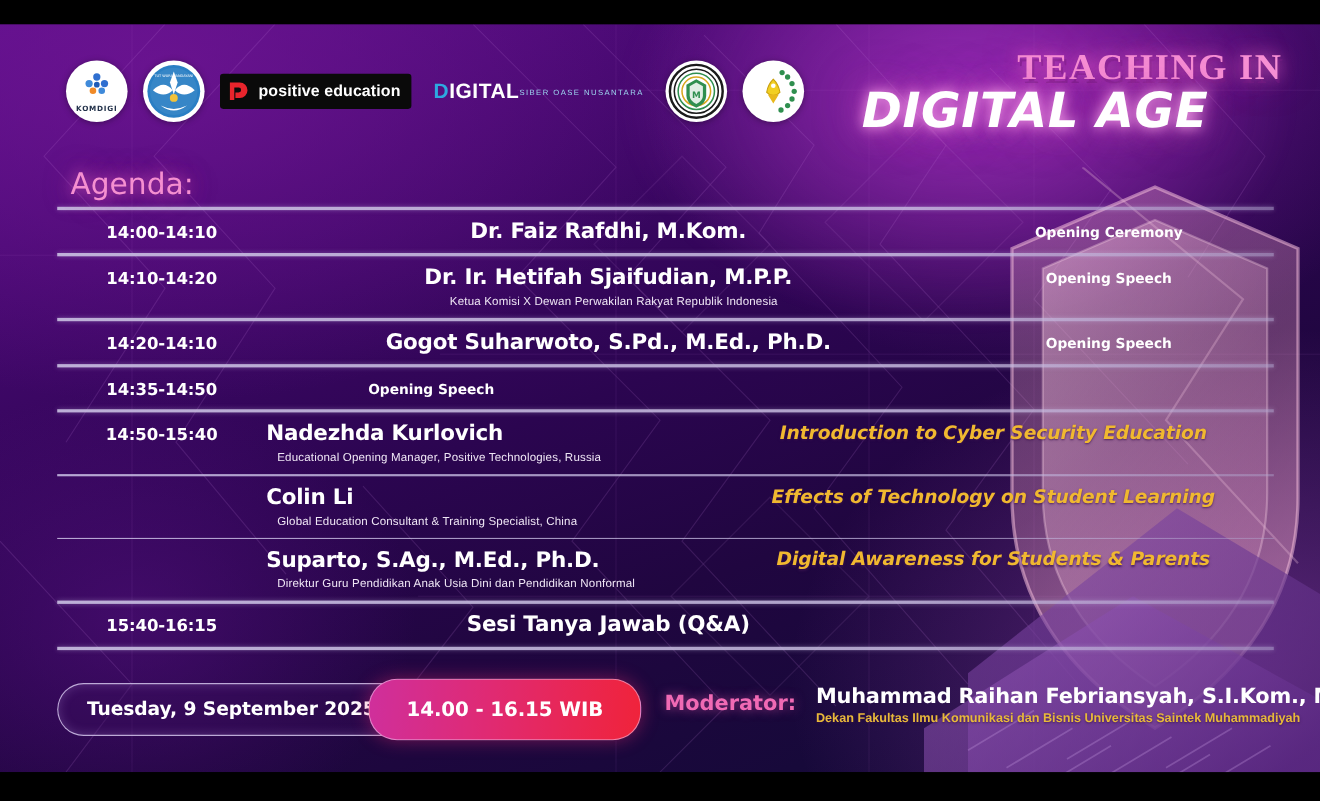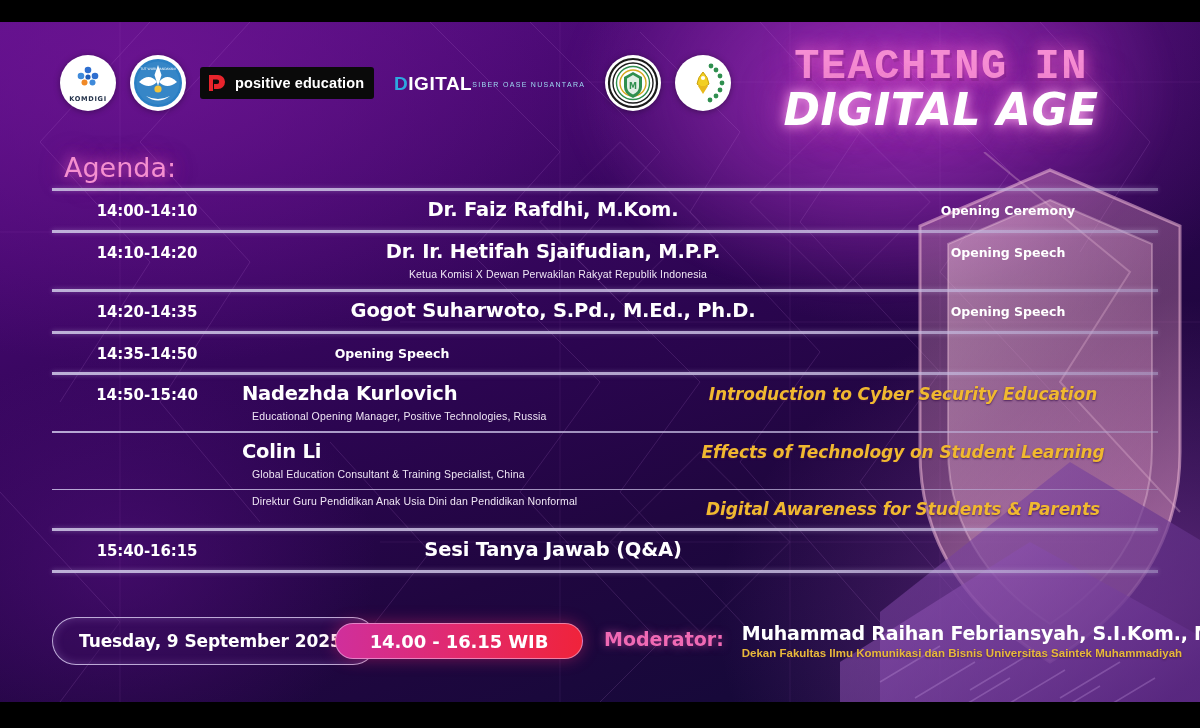--- a/index.html
+++ b/index.html
@@ -49,23 +49,23 @@
   .logo-box { background:#0a0a0a; border-radius:3px; padding:5px 10px 5px 6px; display:flex;
               align-items:center; gap:7px; flex:0 0 auto; }
   .logo-box .pe-text { color:#fff; font-size:14.5px; font-weight:600; letter-spacing:.1px; white-space:nowrap; }
   .logo-plain { display:flex; align-items:center; flex:0 0 auto; padding:0 6px; }
   .logo-plain .d-main { font-size:19px; font-weight:800; letter-spacing:.5px; color:#ffffff; line-height:1; white-space:nowrap; }
   .logo-plain .d-main .dcy { color:#2ea8e0; }
   .logo-plain .d-sub { font-size:7px; color:#9fd9f2; letter-spacing:1.3px; margin-top:3px; white-space:nowrap; }
 
   
   .headline { position:absolute; right:34px; top:24px; text-align:center; z-index:20; width:450px; }
-  .hl-1 { font-size:42px; font-weight:800; letter-spacing:1.5px; color:#f78fd4; line-height:1.02;
+  .hl-1 { font-size:33px; font-weight:800; letter-spacing:1.5px; color:#f78fd4; line-height:1.02;
           text-shadow:0 0 16px rgba(247,110,208,.85), 0 0 34px rgba(226,70,190,.6), 2px 3px 0 rgba(96,18,120,.6);
-          font-family:Liberation Mono, monospace; }
+          font-family:Liberation Serif, serif;text-align:right; }
   .hl-2 { font-size:44px; font-weight:700; font-style:italic; letter-spacing:.5px; color:#ffffff; line-height:1.05;
           margin-top:-2px;
           text-shadow:0 0 12px rgba(255,170,240,.95), 0 0 26px rgba(220,90,200,.75), 0 0 44px rgba(190,60,180,.5);
           font-family:"DejaVu Sans", sans-serif; }
 
   
   .agenda-label { position:absolute; left:64px; top:130px; font-size:27px; color:#f58fd0; z-index:20;
                   text-shadow:0 0 14px rgba(240,110,200,.8), 0 0 26px rgba(220,70,180,.5);
                   font-family:"DejaVu Sans", sans-serif; }
 
@@ -99,21 +99,21 @@
                 padding-top:11px; font-family:"DejaVu Sans", sans-serif; }
   .block-body { flex:1 1 auto; }
 
   
   .footer { position:absolute; left:52px; top:595px; z-index:25; display:flex; align-items:center; }
   .pill-date { height:48px; border:1.6px solid rgba(214,200,238,.85); border-radius:26px;
                display:flex; align-items:center; padding:0 34px 0 26px; color:#fff;
                font-size:17px; font-weight:700; letter-spacing:-0.1px; white-space:nowrap;
                background:rgba(56,14,92,0.35); box-shadow:0 0 10px rgba(190,150,230,.28) inset;
                font-family:"DejaVu Sans", sans-serif; }
-  .pill-time { height:36px; border-radius:26px; display:flex; align-items:center; justify-content:center;
+  .pill-time { height:56px; border-radius:26px; display:flex; align-items:center; justify-content:center;
                padding:0 34px; margin-left:-42px; color:#fff; font-size:18px; font-weight:700;
                letter-spacing:-0.1px; white-space:nowrap;
                background:linear-gradient(95deg, #cf2f9c 0%, #e02a72 45%, #f0233a 100%);
                border:1.6px solid rgba(240,200,240,.55);
                box-shadow:0 0 16px rgba(230,40,110,.45);
                font-family:"DejaVu Sans", sans-serif; }
 
   .moderator { position:absolute; left:604px; top:600px; z-index:25; display:flex; align-items:flex-start; }
   .mod-label { color:#f06ab4; font-size:19px; font-weight:600; padding-top:6px; white-space:nowrap;
                text-shadow:0 0 10px rgba(240,90,180,.6); font-family:"DejaVu Sans", sans-serif; }
@@ -310,21 +310,21 @@
         <div class="cell-mid">
           <div class="speaker">Dr. Ir. Hetifah Sjaifudian, M.P.P.</div>
           <div class="affil">Ketua Komisi X Dewan Perwakilan Rakyat Republik Indonesia</div>
         </div>
         <div class="cell-right">Opening Speech</div>
       </div>
       <div class="row-pad"></div>
       <div class="divider"></div>
 
       <div class="row">
-        <div class="cell-time">14:20-14:35</div>
+        <div class="cell-time">14:20-14:10</div>
         <div class="cell-mid">
           <div class="speaker">Gogot Suharwoto, S.Pd., M.Ed., Ph.D.</div>
         </div>
         <div class="cell-right">Opening Speech</div>
       </div>
       <div class="row-pad"></div>
       <div class="divider"></div>
 
       <div class="row">
         <div class="cell-time">14:35-14:50</div>
@@ -352,20 +352,21 @@
               <div class="speaker">Colin Li</div>
               <div class="affil">Global Education Consultant &amp; Training Specialist, China</div>
             </div>
             <div class="s-topic">Effects of Technology on Student Learning</div>
           </div>
           <div class="row-pad"></div>
           <div class="sub-divider"></div>
 
           <div class="srow">
             <div class="s-left">
+              <div class="speaker">Suparto, S.Ag., M.Ed., Ph.D.</div>
               <div class="affil">Direktur Guru Pendidikan Anak Usia Dini dan Pendidikan Nonformal</div>
             </div>
             <div class="s-topic">Digital Awareness for Students &amp; Parents</div>
           </div>
           <div class="row-pad"></div>
         </div>
       </div>
 
       <div class="divider"></div>
 

